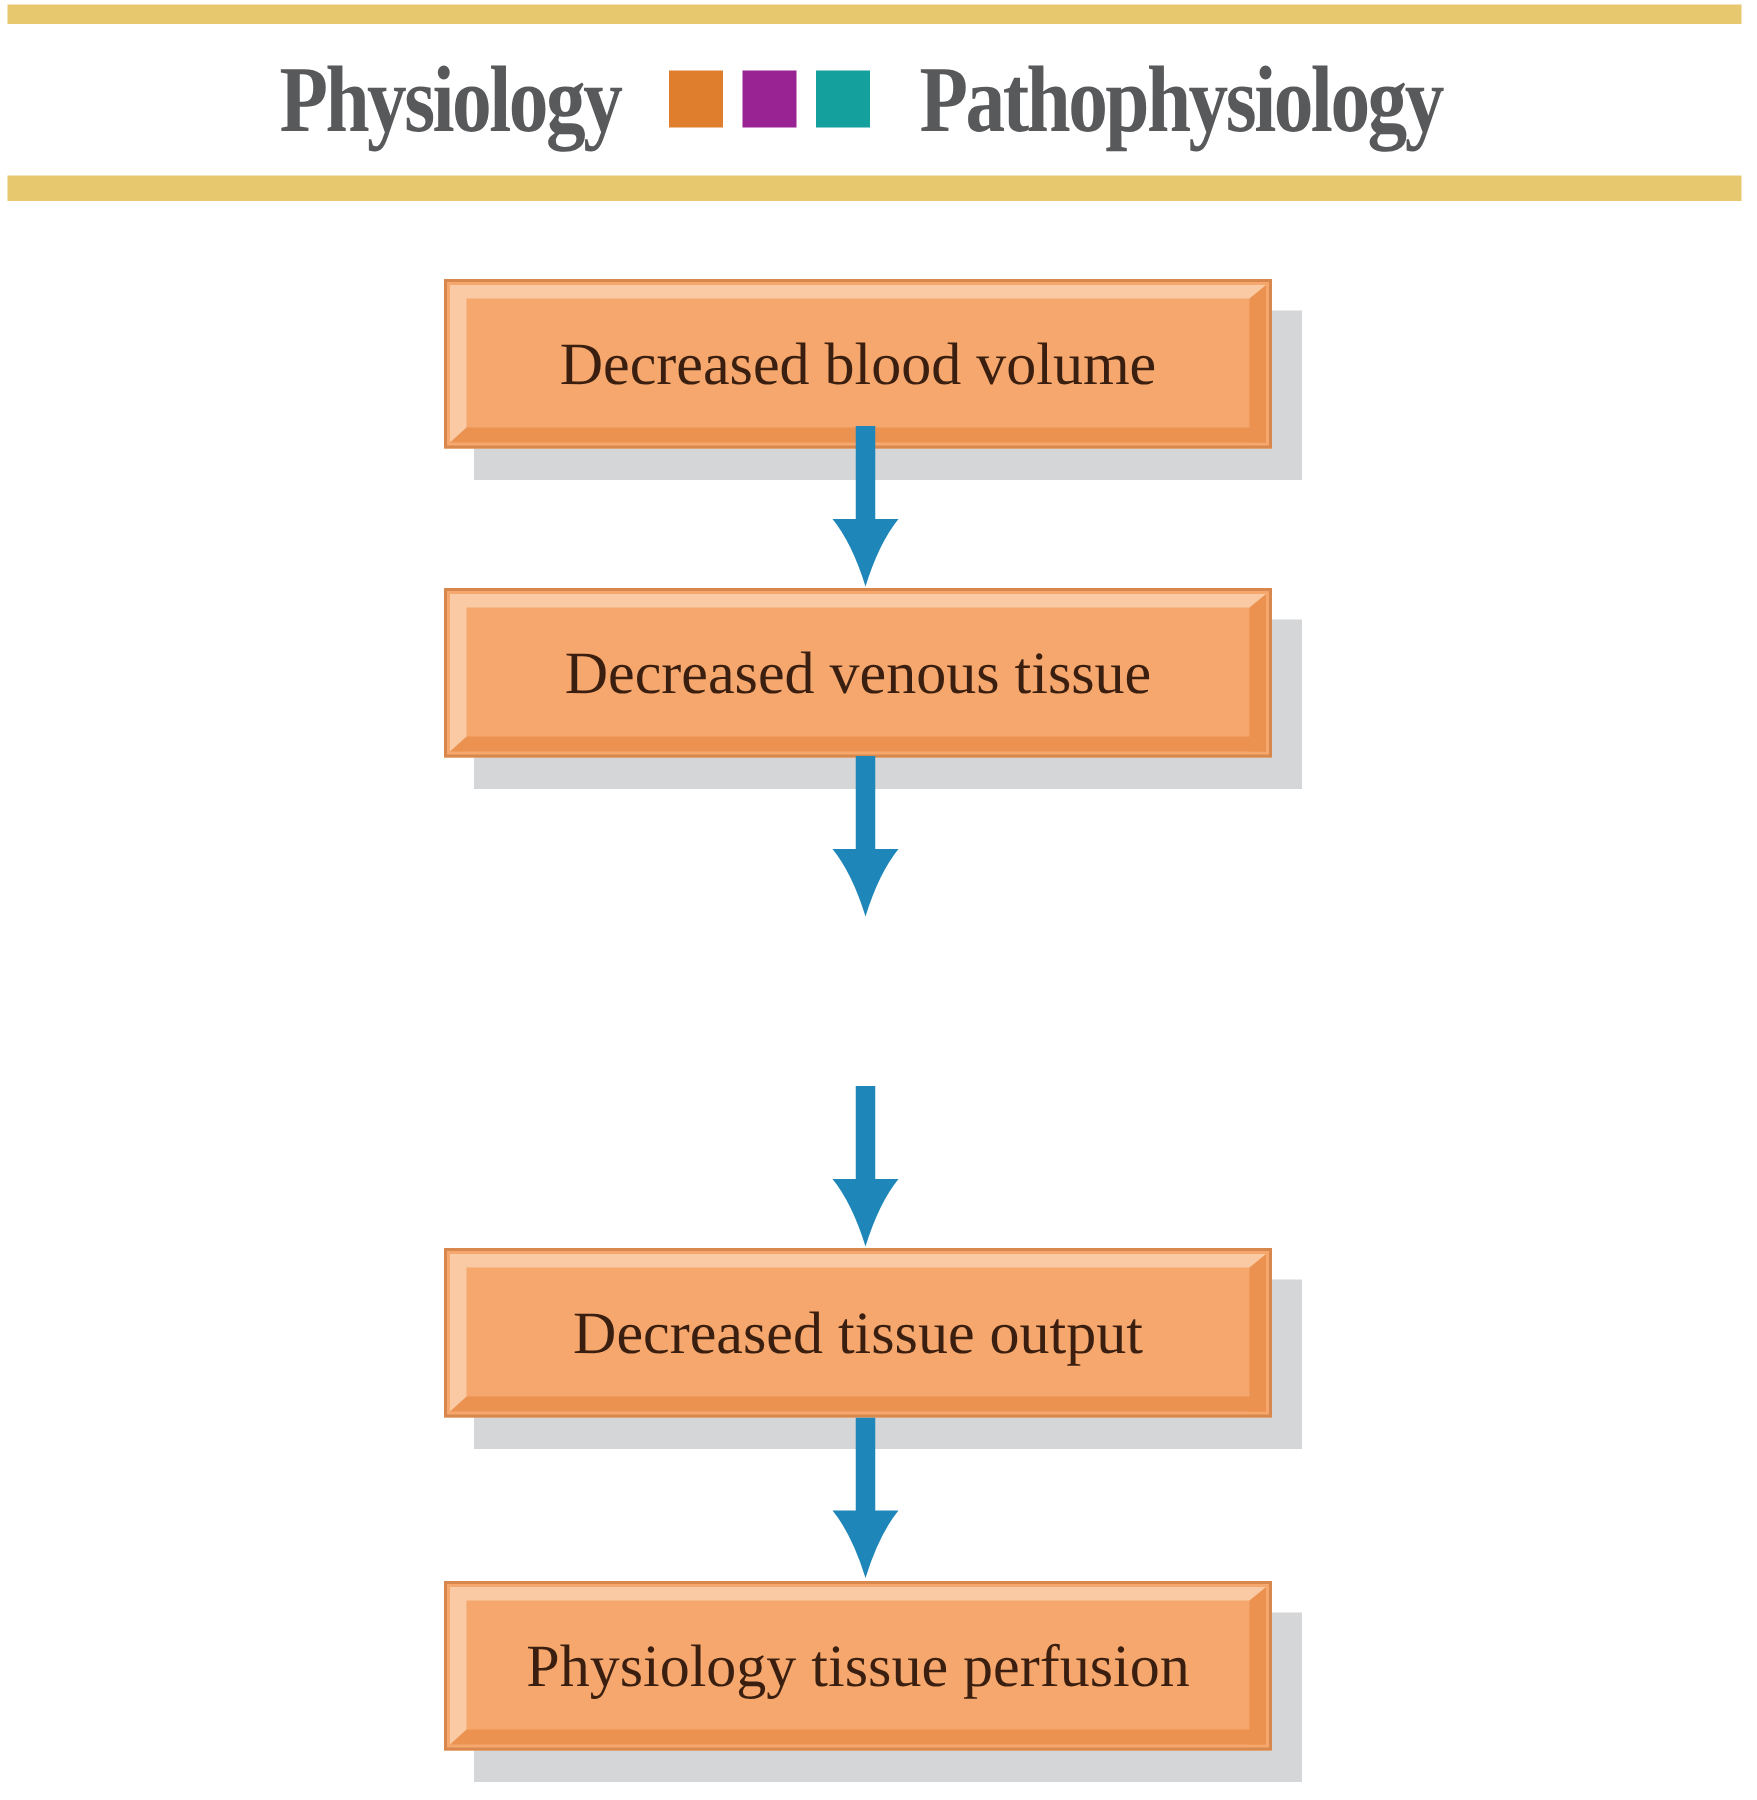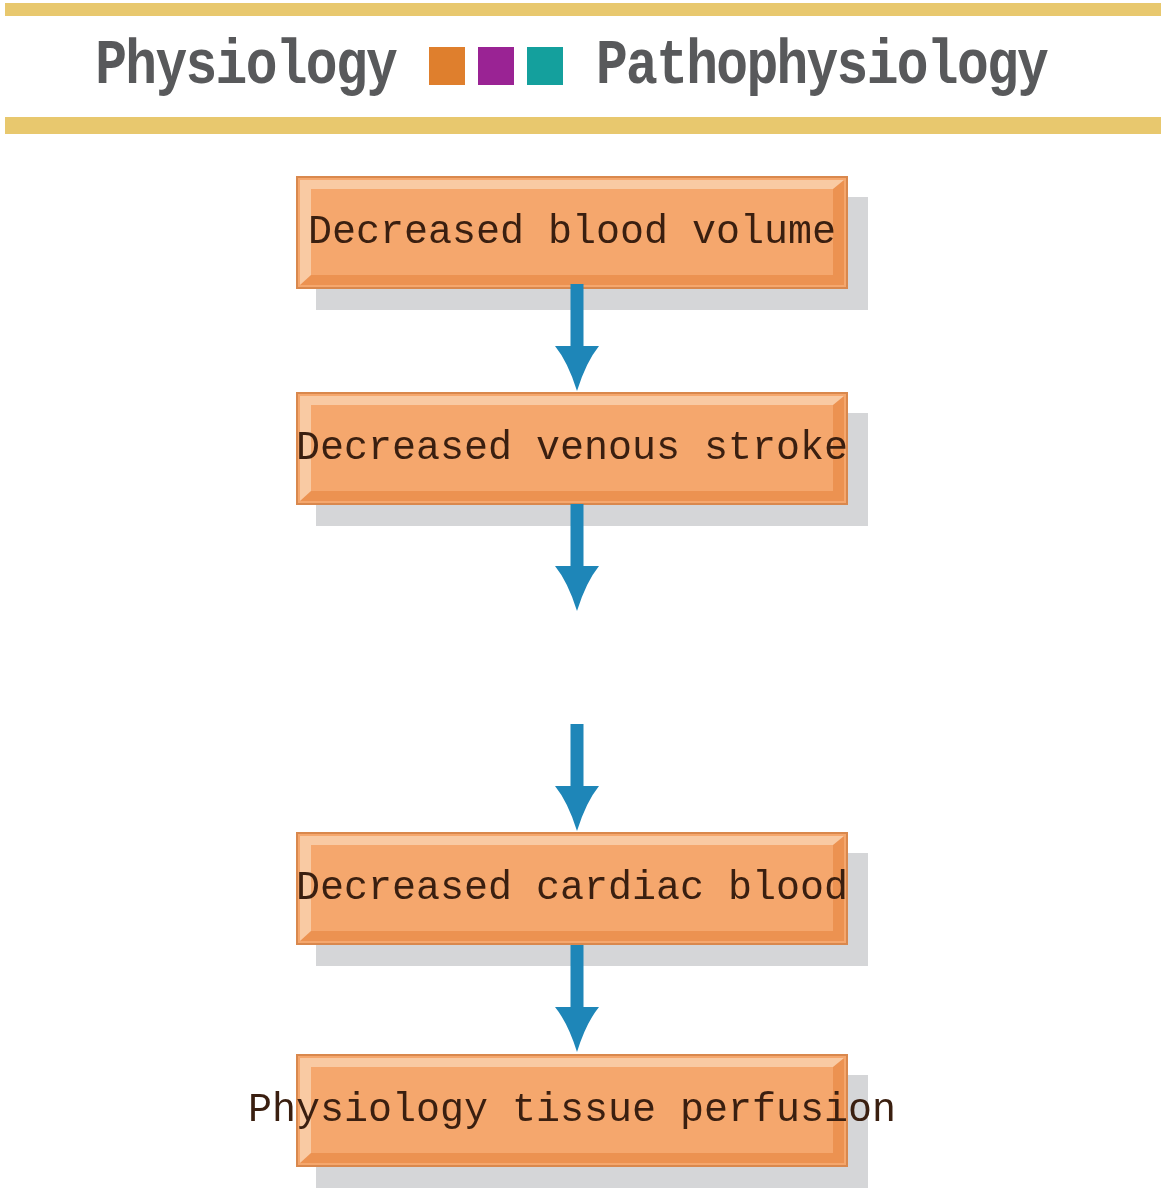--- a/index.html
+++ b/index.html
@@ -16,21 +16,21 @@
     --shadow-gray:#D5D6D8;
     --arrow-blue:#1E86B8;
     --page-bg:#FFFFFF;
   }
   html,body{margin:0;padding:0;background:#fff;}
   .canvas{
     position:relative;
     width:1171px;height:1200px;
     background:var(--page-bg);
     overflow:hidden;
-    font-family:Liberation Mono, monospace;
+    font-family:Liberation Serif, serif;
   }
   
   .gold-bar{position:absolute;left:5px;right:10px;background:var(--gold);}
   .gold-bar.top{top:3px;height:13px;}
   .gold-bar.mid{top:117px;height:17px;}
   .title-row{
     position:absolute;top:28px;left:0;width:100%;height:76px;
     display:flex;align-items:center;justify-content:center;
   }
   .title-text{
@@ -88,41 +88,41 @@
     <span class="squares">
       <span class="sq orange"></span>
       <span class="sq purple"></span>
       <span class="sq teal"></span>
     </span>
     <span class="title-text right">Pathophysiology</span>
   </div>
 
   <div class="gold-bar mid"></div>
 
-  <div class="box-wrap" style="top:176px">
+  <div class="box-wrap" style="top:186px">
     <div class="box-shadow"></div>
     <div class="box-frame">
       <div class="box-bevel">
         <span class="box-label">Decreased blood volume</span>
       </div>
     </div>
   </div>
 
   <div class="arrow" style="top:284px">
     <svg viewBox="0 0 48 108" xmlns="http://www.w3.org/2000/svg">
       <rect x="17.5" y="0" width="13" height="70" fill="currentColor"></rect>
       <path d="M2 62 L46 62 Q33 78 24 107 Q15 78 2 62 Z" fill="currentColor"></path>
     </svg>
   </div>
 
   <div class="box-wrap" style="top:392px">
     <div class="box-shadow"></div>
     <div class="box-frame">
       <div class="box-bevel">
-        <span class="box-label">Decreased venous stroke</span>
+        <span class="box-label">Decreased venous tissue</span>
       </div>
     </div>
   </div>
 
   <div class="arrow" style="top:504px">
     <svg viewBox="0 0 48 108" xmlns="http://www.w3.org/2000/svg">
       <rect x="17.5" y="0" width="13" height="70" fill="currentColor"></rect>
       <path d="M2 62 L46 62 Q33 78 24 107 Q15 78 2 62 Z" fill="currentColor"></path>
     </svg>
   </div>
@@ -132,21 +132,21 @@
     <svg viewBox="0 0 48 108" xmlns="http://www.w3.org/2000/svg">
       <rect x="17.5" y="0" width="13" height="70" fill="currentColor"></rect>
       <path d="M2 62 L46 62 Q33 78 24 107 Q15 78 2 62 Z" fill="currentColor"></path>
     </svg>
   </div>
 
   <div class="box-wrap" style="top:832px">
     <div class="box-shadow"></div>
     <div class="box-frame">
       <div class="box-bevel">
-        <span class="box-label">Decreased cardiac blood</span>
+        <span class="box-label">Decreased tissue output</span>
       </div>
     </div>
   </div>
 
   <div class="arrow" style="top:945px">
     <svg viewBox="0 0 48 108" xmlns="http://www.w3.org/2000/svg">
       <rect x="17.5" y="0" width="13" height="70" fill="currentColor"></rect>
       <path d="M2 62 L46 62 Q33 78 24 107 Q15 78 2 62 Z" fill="currentColor"></path>
     </svg>
   </div>

